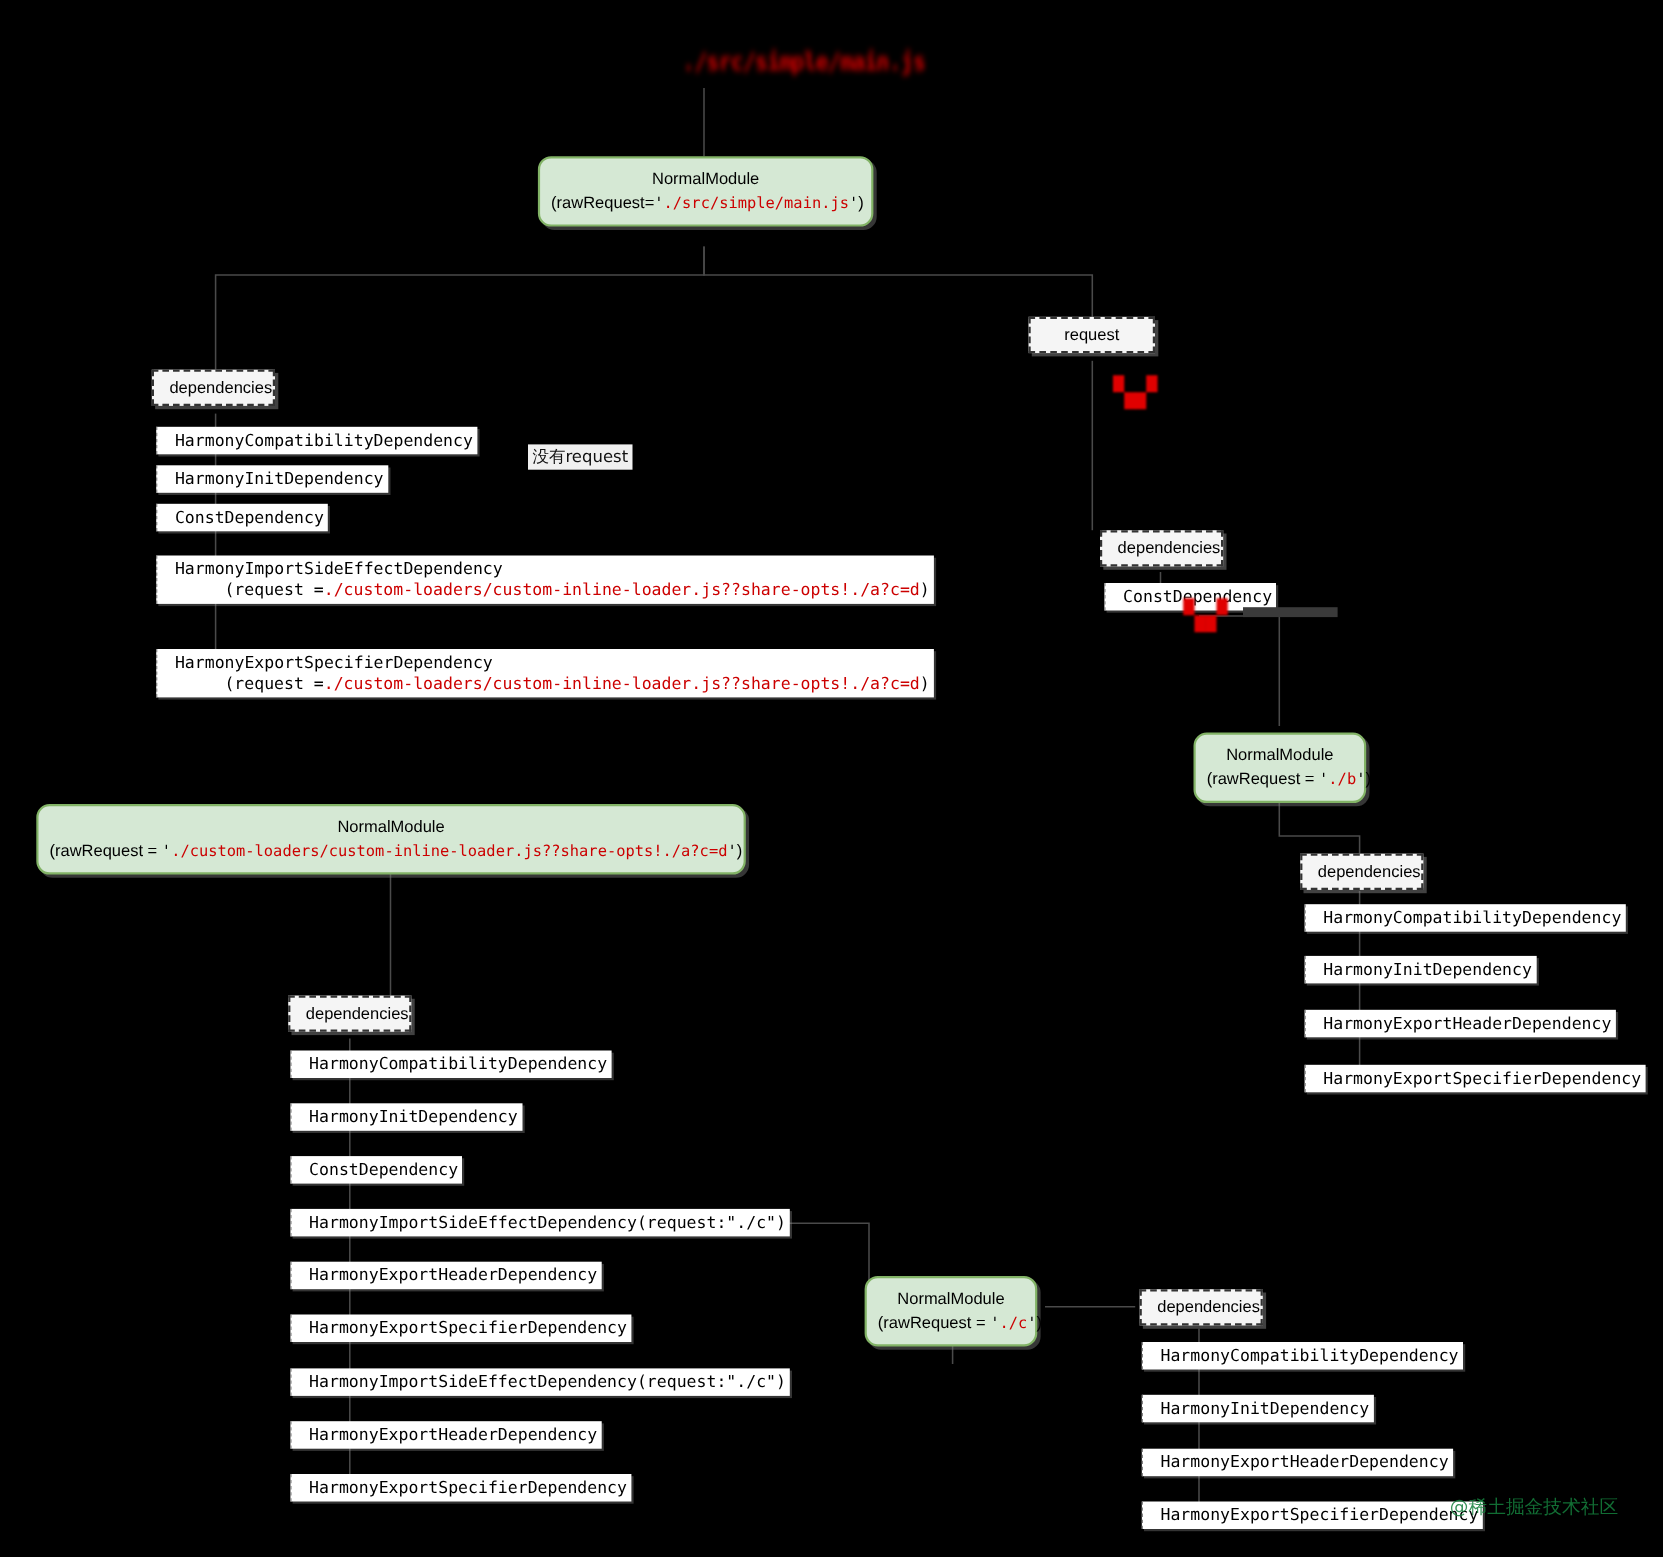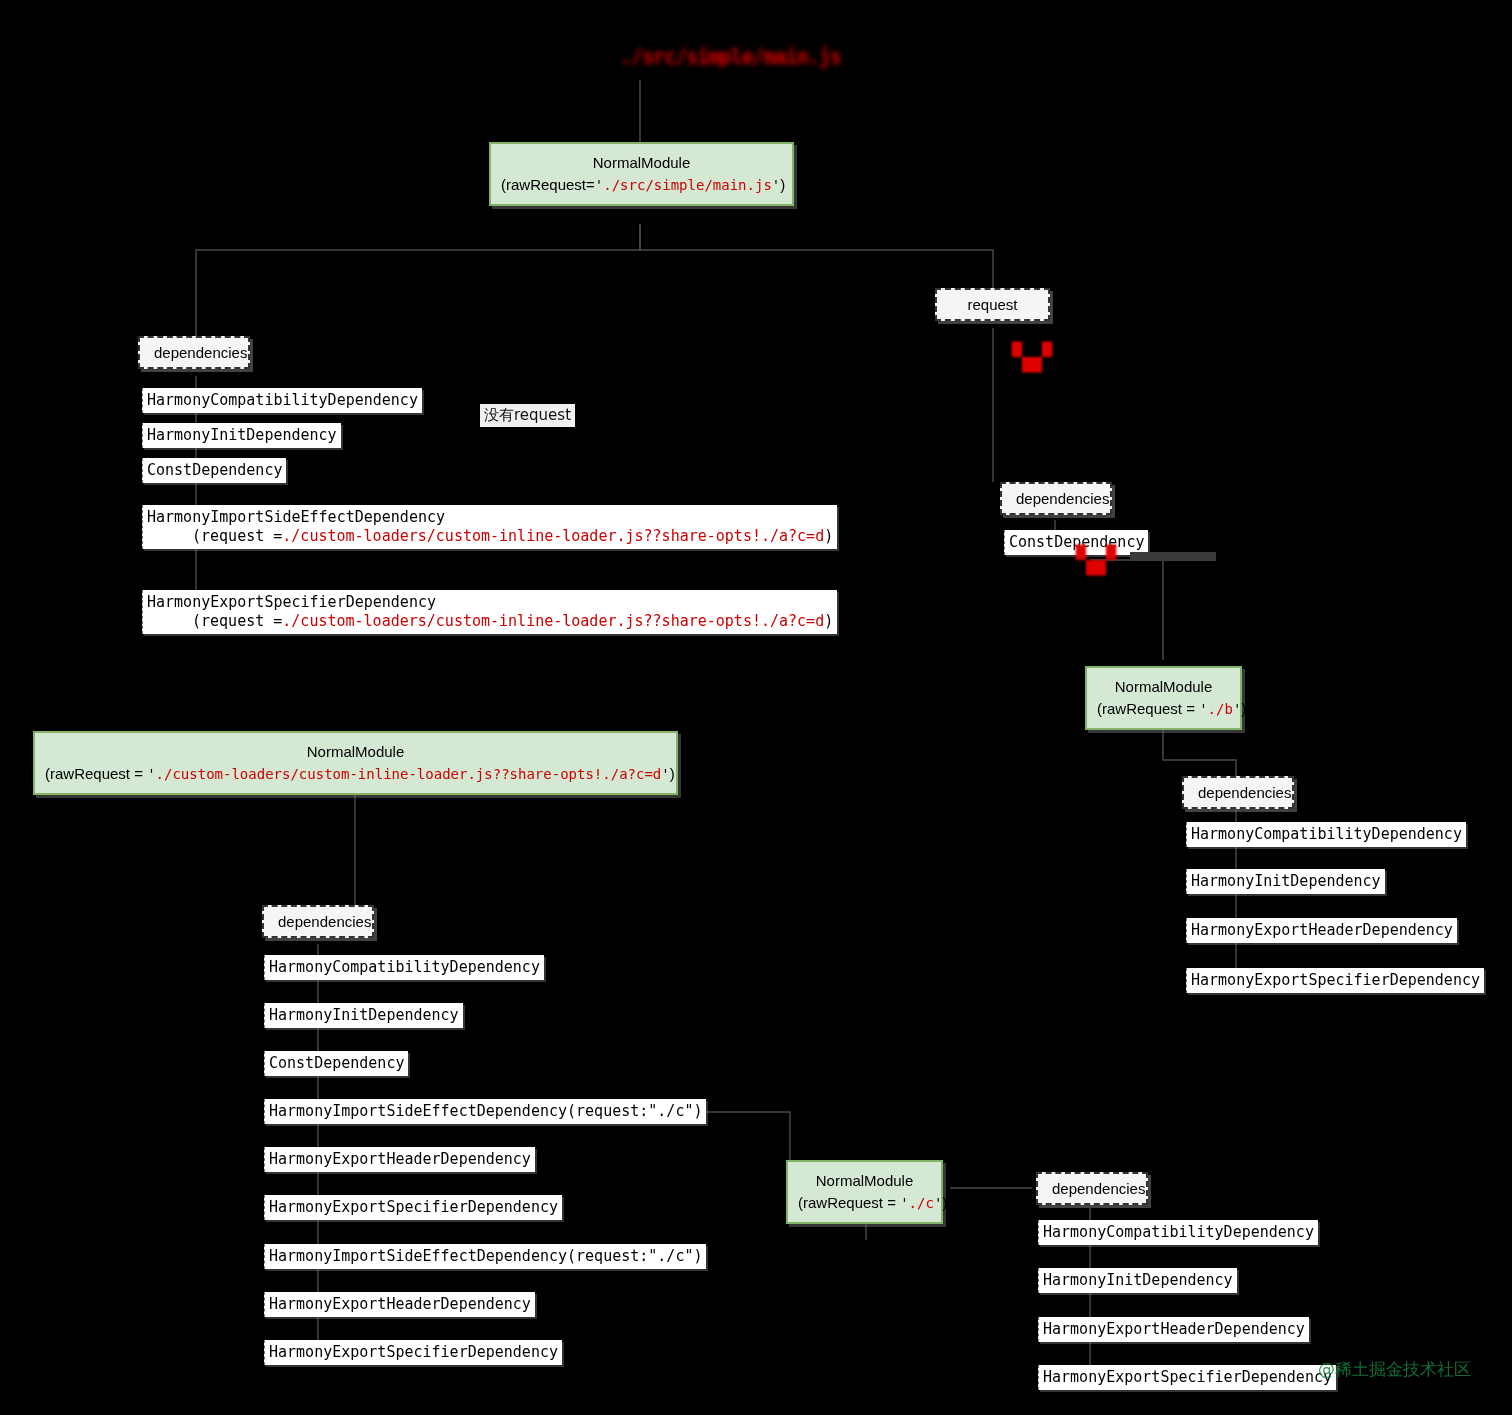--- a/index.html
+++ b/index.html
@@ -18,21 +18,21 @@
     top: 0; left: 0;
     width: 1512px; height: 1415px;
   }
   
   .node { position: absolute; }
 
   
   .module {
     background: #d5e8d4;
     border: 2px solid #82b366;
-    border-radius: 0;
+    border-radius: 12px;
     color: #000000;
     text-align: center;
     font-family: "Liberation Sans", sans-serif;
     font-size: 15px;
     line-height: 1.45;
     padding: 8px 10px;
     box-shadow: 3px 3px 0 rgba(120,120,120,0.45);
   }
   .module .ttl { display: block; font-size: 15px; }
   .module .req { display: block; font-family: "Liberation Sans", sans-serif; font-size: 15px; white-space: nowrap;}
@@ -51,21 +51,21 @@
     box-shadow: 3px 3px 0 rgba(130,130,130,0.5);
   }
 
   
   .dep {
     background: #ffffff;
     color: #000000;
     font-family: "DejaVu Sans Mono", monospace;
     font-size: 15px;
     line-height: 1.25;
-    padding: 3px 4px 3px 4px;
+    padding: 3px 4px 3px 16px;
     white-space: nowrap;
     border-left: 1px dashed #777;
     box-shadow: 2px 2px 0 rgba(150,150,150,0.35);
   }
   .dep .red { color: #cc0000; }
   .dep .b { font-weight: normal; }
   .dep .l2 { display: block; margin-left: 45px; }
 
   
   .note {

